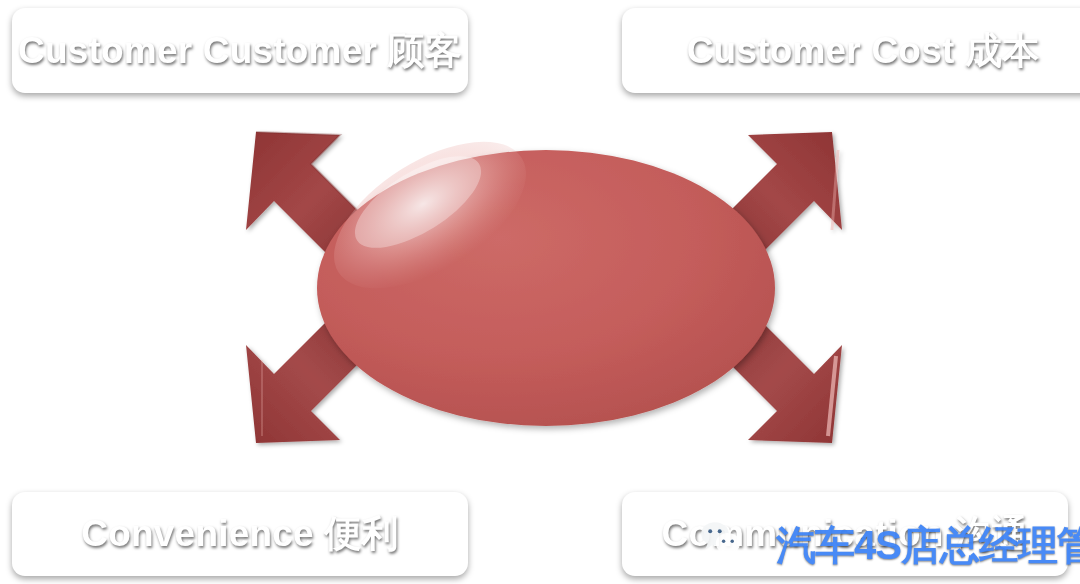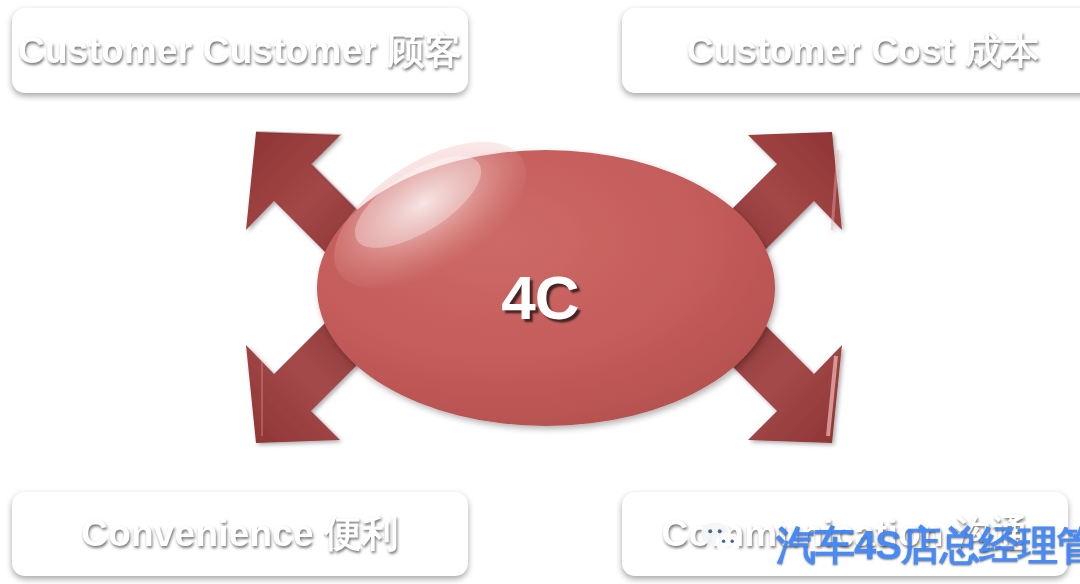--- a/index.html
+++ b/index.html
@@ -197,23 +197,20 @@
     </g>
 
     <g>
       <ellipse cx="546" cy="288" rx="229" ry="138" fill="url(#gradEllipse)" filter="url(#softShadow)"></ellipse>
 
       <ellipse cx="430" cy="215" rx="108" ry="54" fill="url(#gradGloss)" transform="rotate(-32 430 215)"></ellipse>
       <ellipse cx="418" cy="202" rx="72" ry="30" fill="#ffffff" opacity="0.30" transform="rotate(-32 418 202)"></ellipse>
     </g>
   </svg>
 
-  <div id="center-label">
-    <span class="core-text">4C</span>
-  </div>
 
   <div id="box-top-left" class="label-box">
     <span class="label-text">Customer Customer 顾客</span>
   </div>
 
   <div id="box-top-right" class="label-box">
     <span class="label-text">Customer Cost 成本</span>
   </div>
 
   <div id="box-bottom-left" class="label-box">

